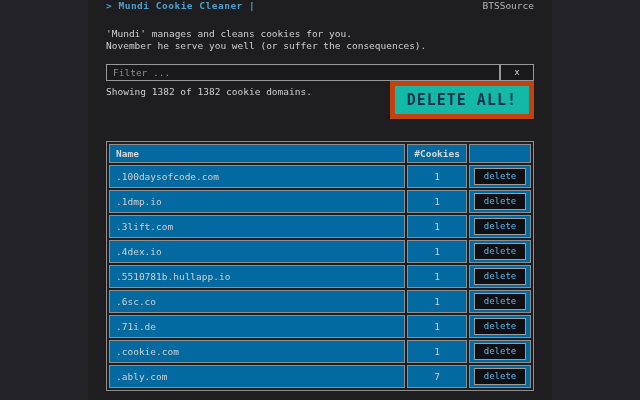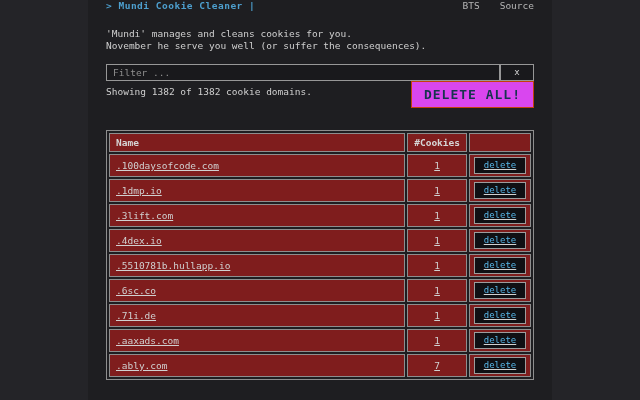--- a/index.html
+++ b/index.html
@@ -21,21 +21,21 @@
     display: flex;
     justify-content: space-between;
     align-items: baseline;
   }
   .app-title {
     color: #4d9fce;
     font-weight: bold;
     font-size: 9.5px;
     letter-spacing: 0.5px;
   }
-  .nav-links { display: flex; gap: 20px; }
+  .nav-links { display: flex; gap: 0; }
   .nav-link {
     color: #b5b5b5;
     font-size: 9.5px;
     text-decoration: none;
     cursor: pointer;
   }
   .intro {
     margin-top: 17px;
     font-size: 9.5px;
     line-height: 12px;
@@ -71,51 +71,51 @@
     line-height: 1;
   }
   .status-row {
     margin-top: 0;
     display: flex;
     justify-content: space-between;
     align-items: flex-start;
   }
   .status-text { font-size: 9.5px; padding-top: 5px; }
   .delete-all-button {
-    background: #d946ef;
-    border: 1px solid #c2410c;
+    background: #14b8a6;
+    border: 5px solid #c2410c;
     color: #16344e;
     font-family: inherit;
-    font-size: 13px;
+    font-size: 15px;
     font-weight: bold;
     letter-spacing: 1px;
     padding: 5px 12px;
     cursor: pointer;
   }
   .cookie-table {
     margin-top: 22px;
     width: 428px;
     border: 1px solid #8e8e8e;
     border-spacing: 2px;
     border-collapse: separate;
   }
   .cookie-table th, .cookie-table td {
     border: 1px solid #8e8e8e;
-    background: #7f1d1d;
+    background: #0369a1;
     font-size: 9.5px;
     line-height: 11px;
   }
   .cookie-table th {
     padding: 3px 6px;
     font-weight: bold;
     text-align: left;
     color: #d6d6d6;
   }
   .cookie-table th.col-cookies { text-align: center; }
-  .cookie-table td { padding: 4px 6px; color: #d0d0d0; text-decoration: underline; }
+  .cookie-table td { padding: 4px 6px; color: #d0d0d0; }
   .col-name  { width: 316px; }
   .col-cookies { width: 42px; }
   .col-action { width: 62px; }
   td.count-cell { text-align: center; }
   td.action-cell { padding: 2px 4px; }
   .delete-button {
     display: block;
     margin: 0 auto;
     width: 52px;
     padding: 2px 0;
@@ -209,21 +209,21 @@
         </td>
       </tr>
         <tr>
         <td class="name-cell">.71i.de</td>
         <td class="count-cell">1</td>
         <td class="action-cell">
           <button class="delete-button">delete</button>
         </td>
       </tr>
         <tr>
-        <td class="name-cell">.aaxads.com</td>
+        <td class="name-cell">.cookie.com</td>
         <td class="count-cell">1</td>
         <td class="action-cell">
           <button class="delete-button">delete</button>
         </td>
       </tr>
         <tr>
         <td class="name-cell">.ably.com</td>
         <td class="count-cell">7</td>
         <td class="action-cell">
           <button class="delete-button">delete</button>

